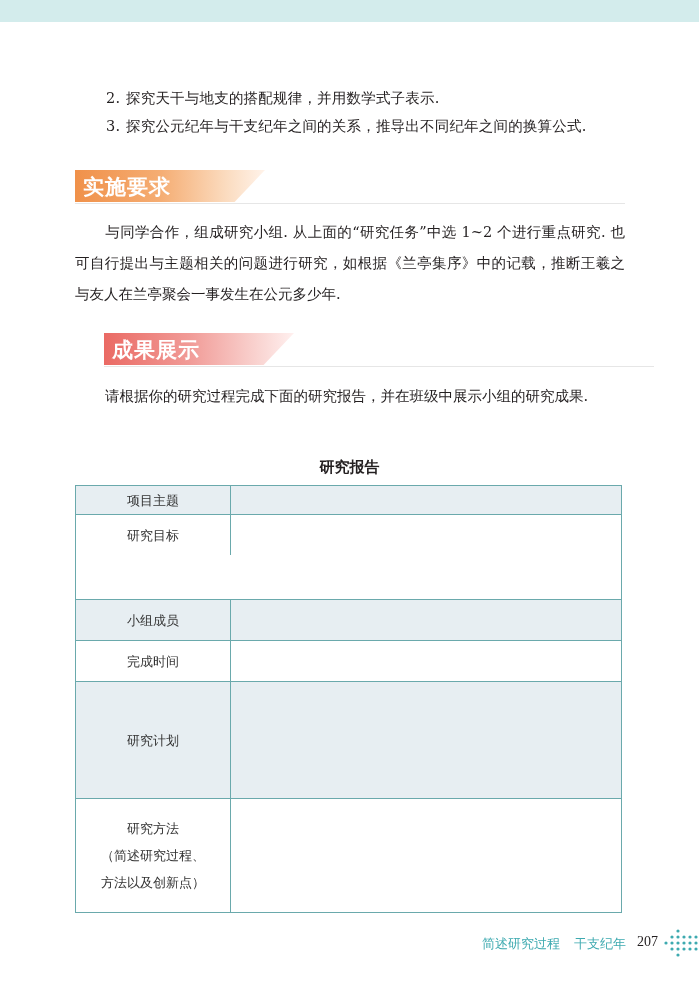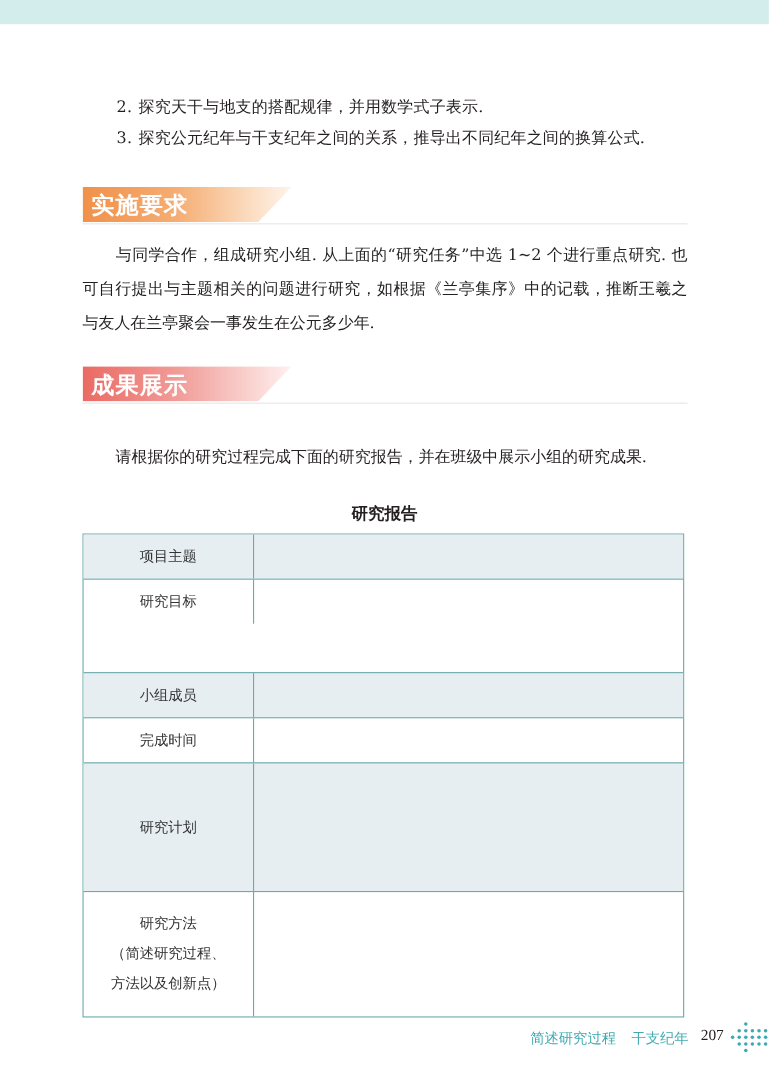--- a/index.html
+++ b/index.html
@@ -60,34 +60,34 @@
 <div class="section-head" style="top:170px;">
   <div class="tag orange"></div>
   <span class="tag-text">实施要求</span>
   <div class="rule"></div>
 </div>
 
 <div class="para" style="top:217px;">
   <span class="indent"></span><span>与同学合作，组成研究小组. 从上面的“研究任务”中选 1~2 个进行重点研究. 也可自行提出与主题相关的问题进行研究，如根据《兰亭集序》中的记载，推断王羲之与友人在兰亭聚会一事发生在公元多少年.</span>
 </div>
 
-<div class="section-head" style="top:333px;">
+<div class="section-head" style="top:333px;margin-left:29px;">
   <div class="tag red"></div>
   <span class="tag-text">成果展示</span>
   <div class="rule"></div>
 </div>
 
-<div class="para" style="top:401px;">
+<div class="para" style="top:381px;">
   <span class="indent"></span><span>请根据你的研究过程完成下面的研究报告，并在班级中展示小组的研究成果.</span>
 </div>
 
 <div class="table-title">研究报告</div>
 
 <div class="report-table">
-  <div class="row shaded" style="height:40px;">
+  <div class="row shaded" style="height:28px;">
     <div class="cell-label">项目主题</div>
     <div class="cell-value"></div>
   </div>
   <div class="row" style="height:41px;">
     <div class="cell-label">研究目标</div>
     <div class="cell-value"></div>
   </div>
   <div class="row shaded" style="height:41px;margin-top:44px;">
     <div class="cell-label">小组成员</div>
     <div class="cell-value"></div>

